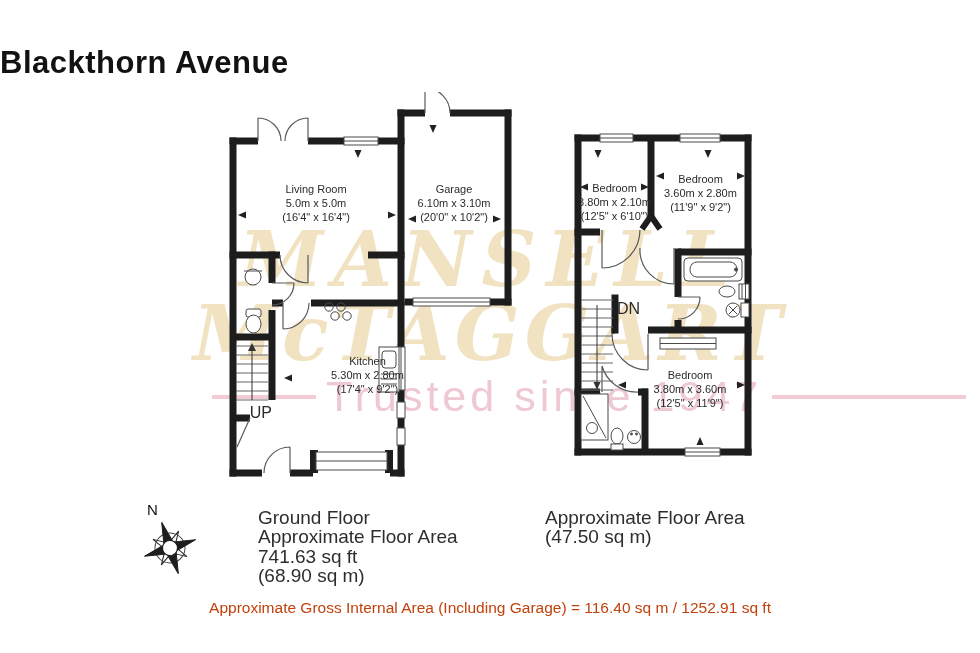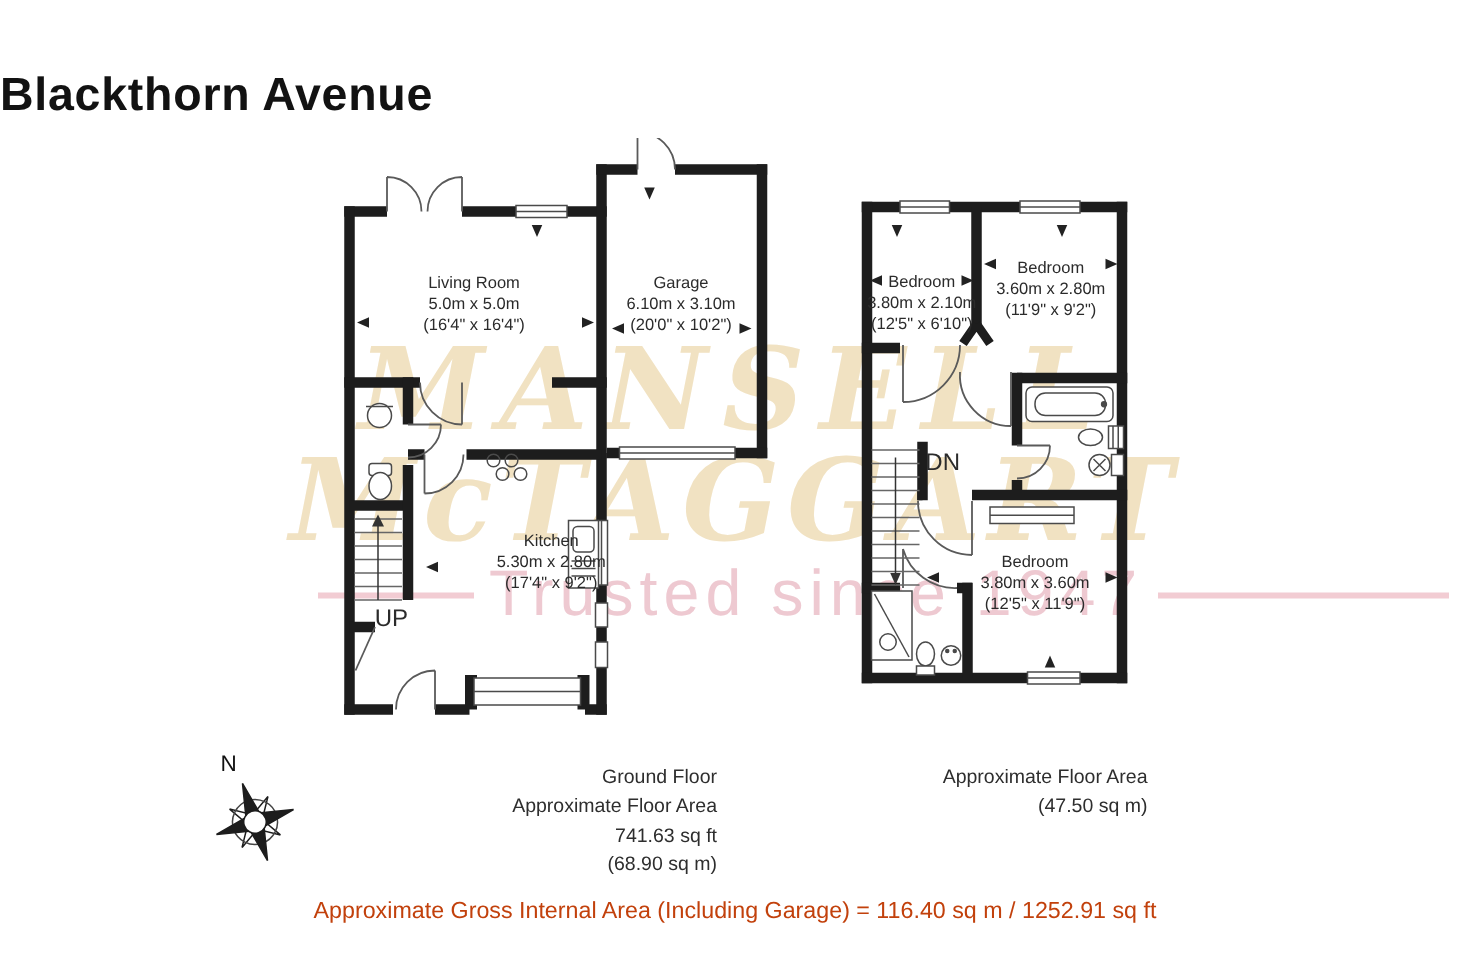--- a/index.html
+++ b/index.html
@@ -21,21 +21,21 @@
   .wm-rule.right{flex:1 1 auto;}
   .wm-tag{font-size:43px;color:#eec9d1;letter-spacing:4px;padding:0 10px;white-space:nowrap;}
   
   .plan{position:absolute;z-index:2;}
   
   .room-label{position:absolute;z-index:3;text-align:center;
               font-size:11px;line-height:14px;color:#2b2b2b;}
   .room-label span{display:block;}
   .stairs-label{position:absolute;z-index:3;text-align:right;font-size:16px;color:#2b2b2b;}
   
-  .summary{position:absolute;z-index:3;text-align:right;font-size:13px;line-height:19.3px;color:#2e2e2e;}
+  .summary{position:absolute;z-index:3;text-align:left;font-size:19px;line-height:19.3px;color:#2e2e2e;}
   .summary span{display:block;}
   .footer-line{position:absolute;left:0;width:100%;text-align:center;font-size:15.5px;color:#c2410c;z-index:3;}
   
   .compass-n{position:absolute;left:147px;top:501px;font-size:15px;color:#111;z-index:3;}
 </style>
 </head>
 <body>
 
 <div id="canvas">
 

